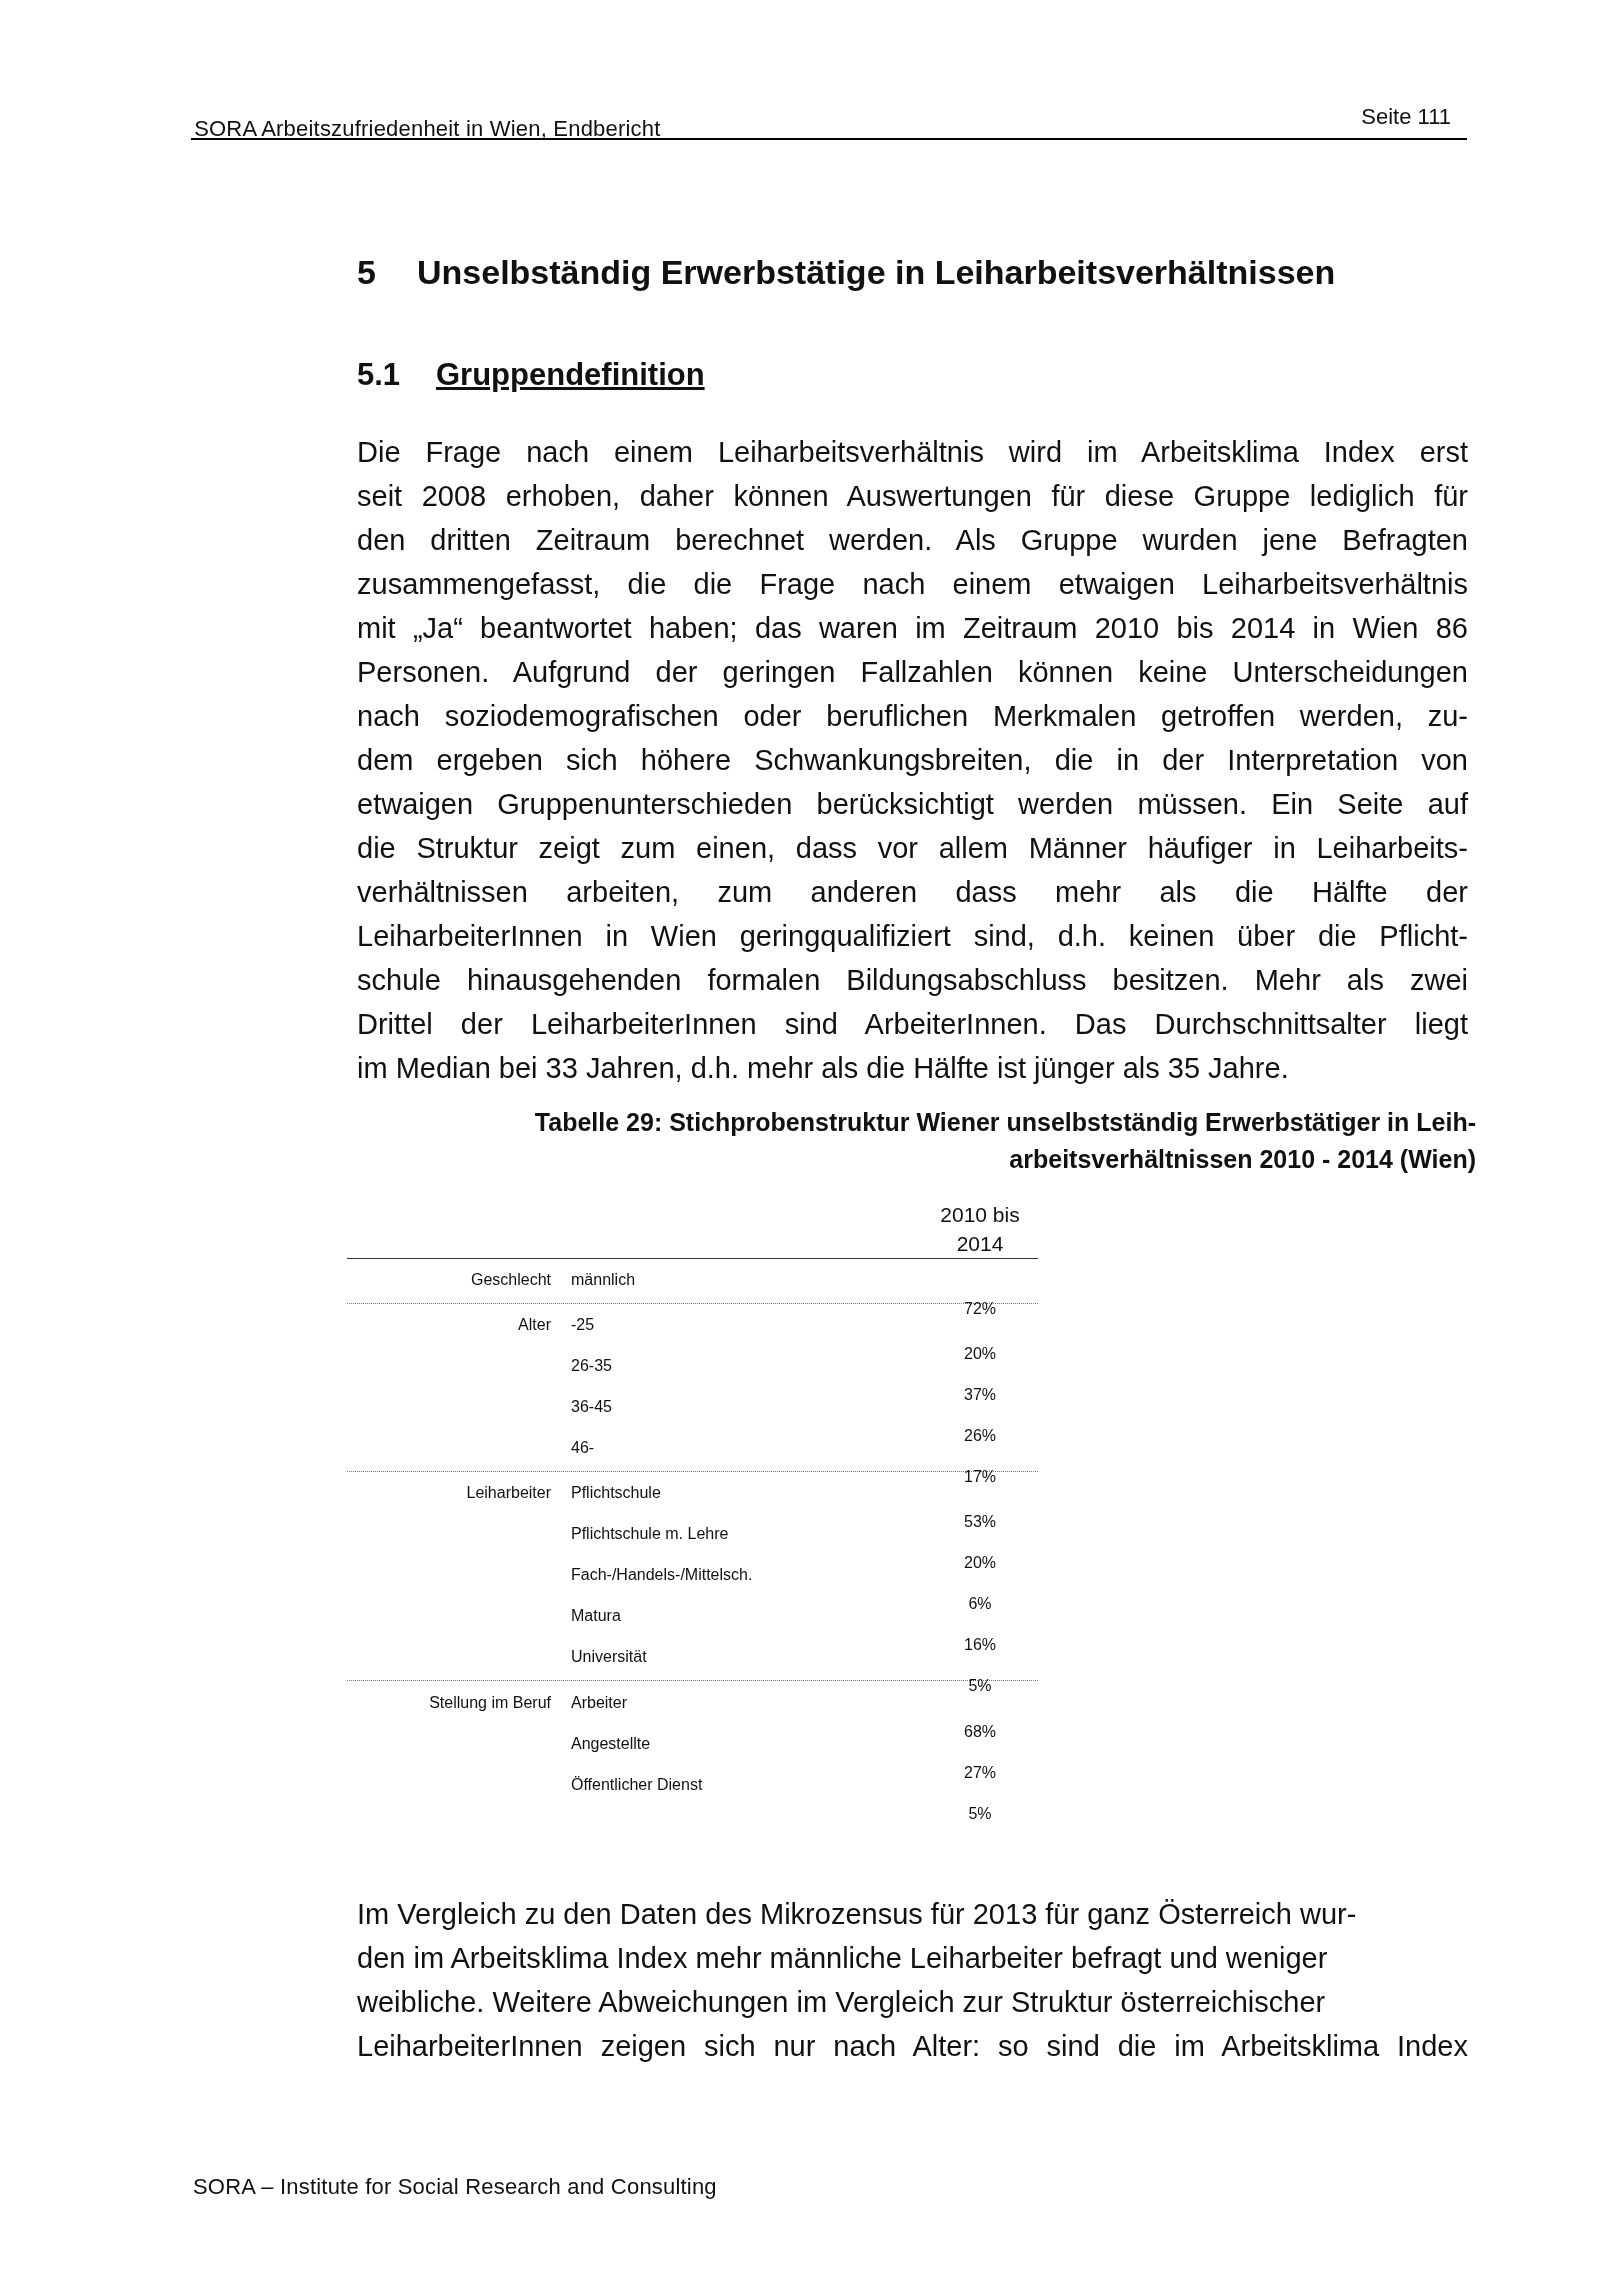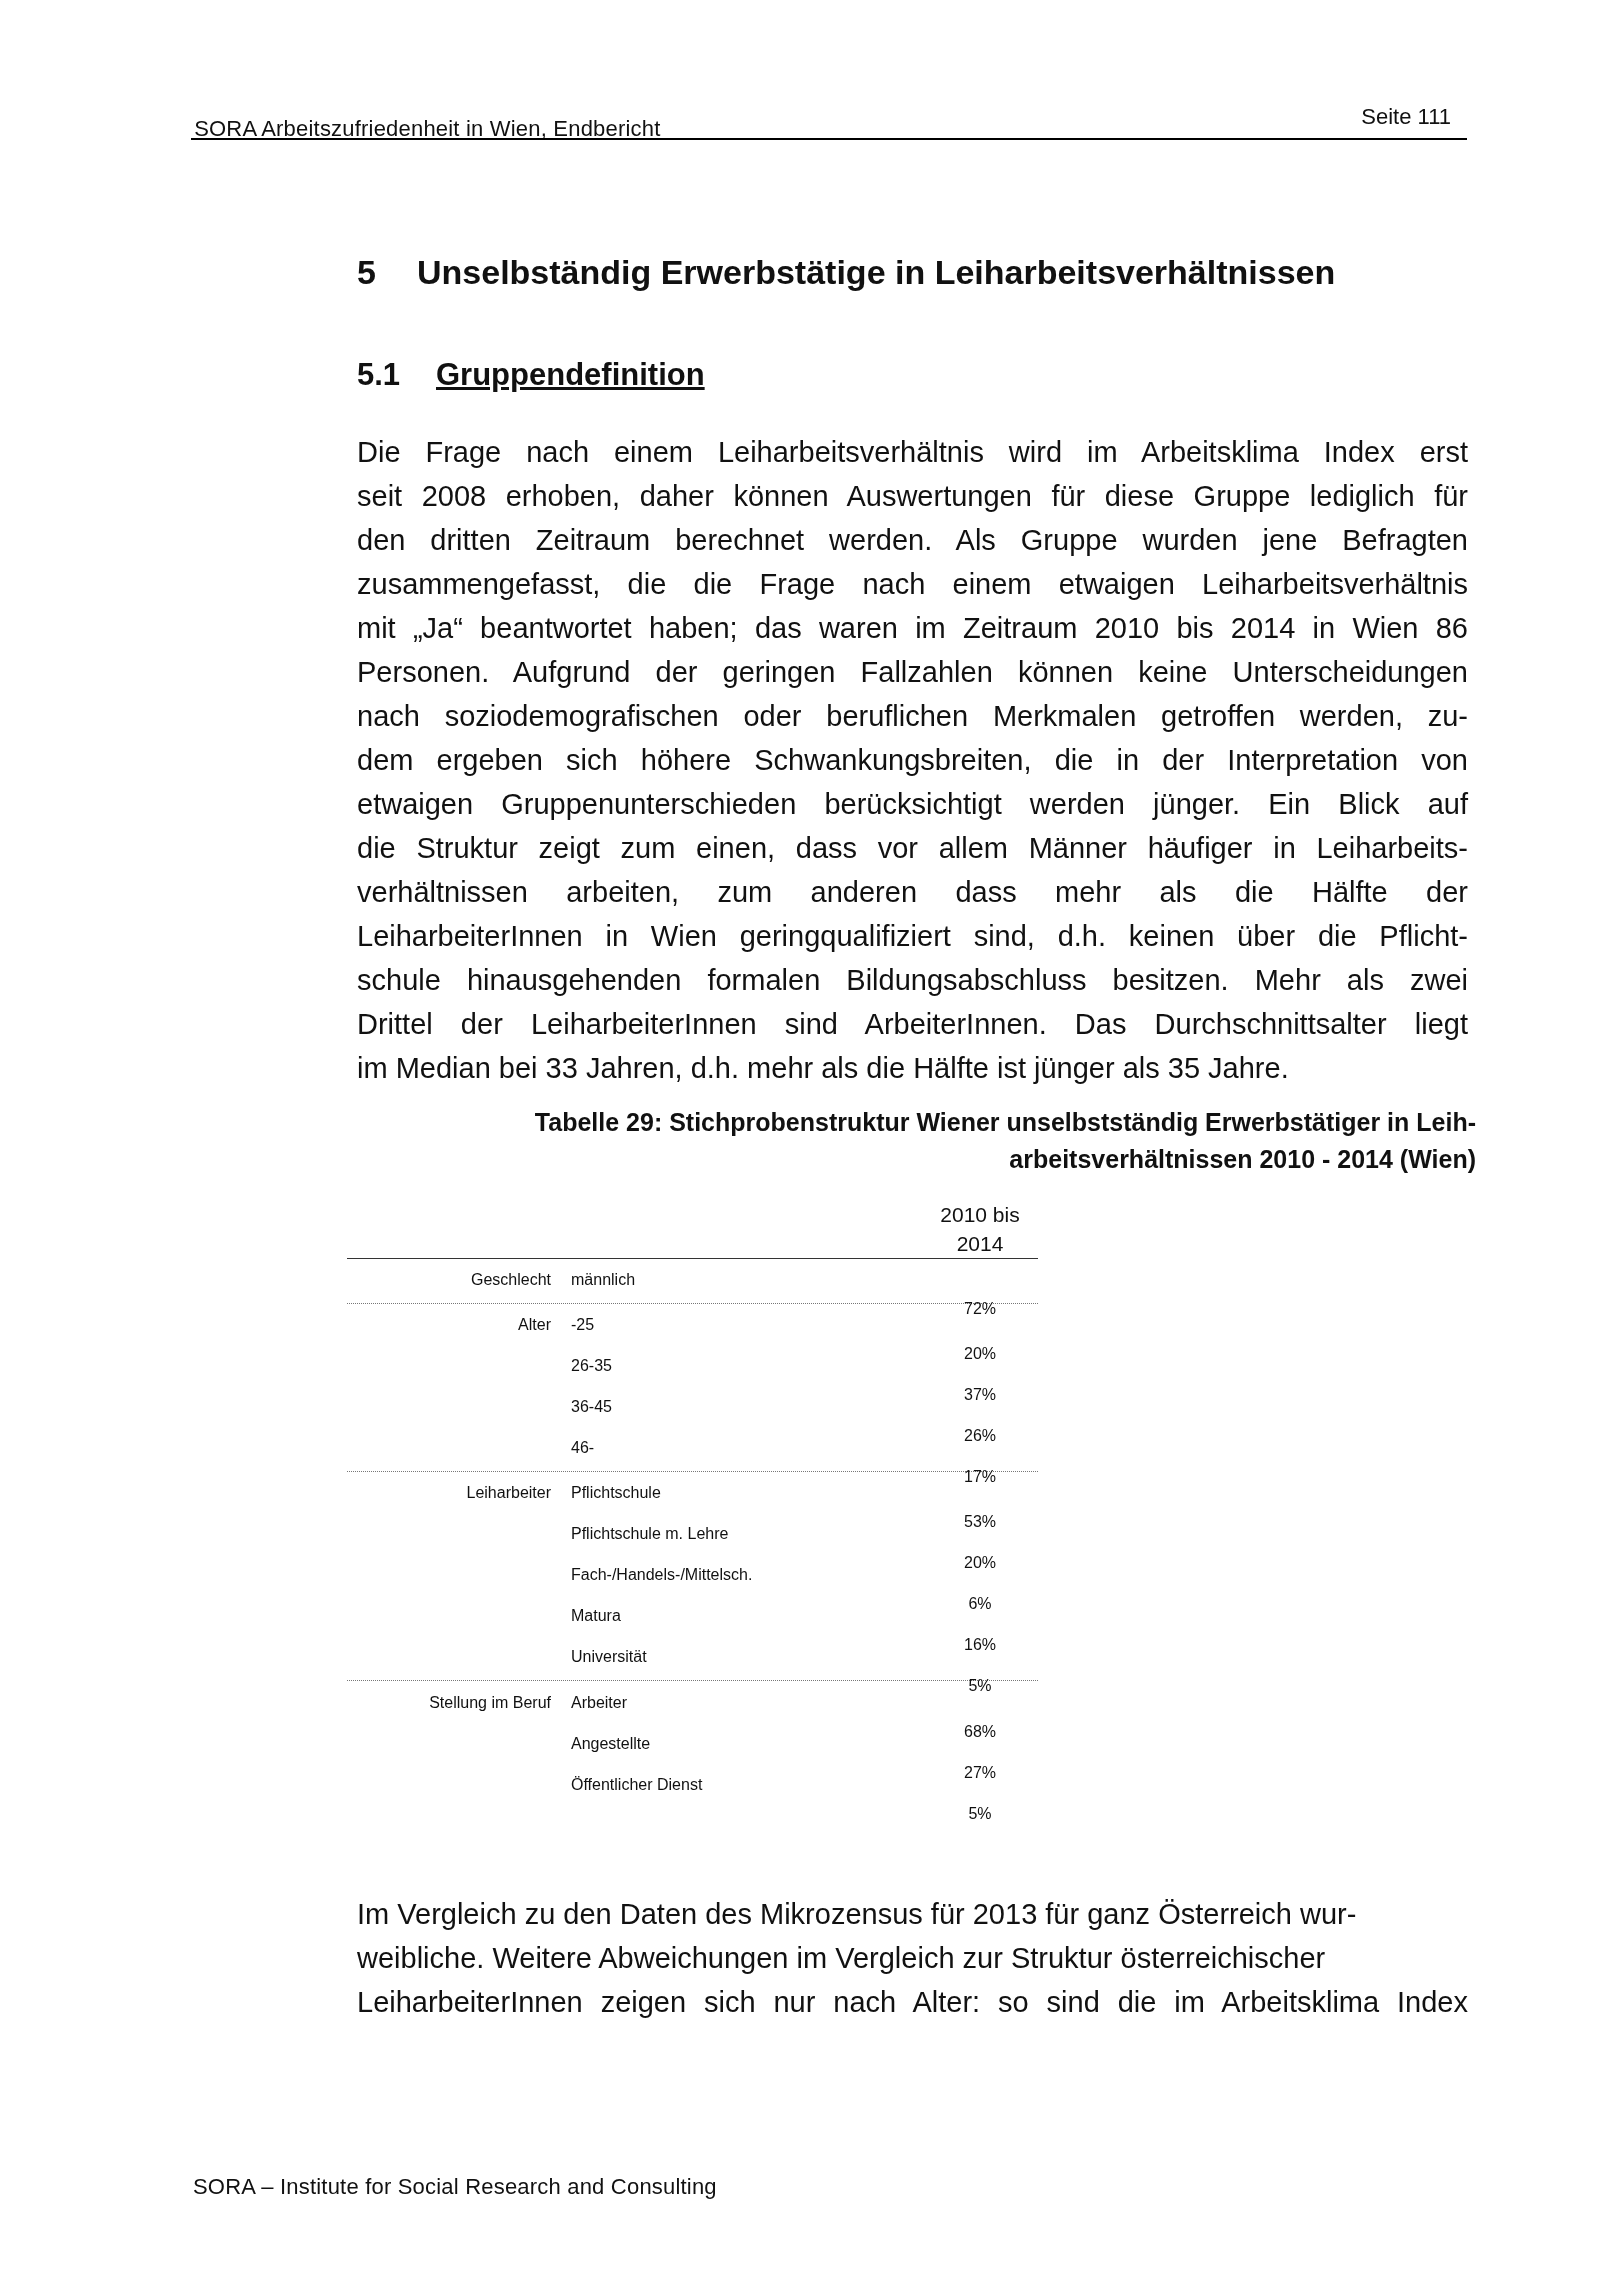--- a/index.html
+++ b/index.html
@@ -56,21 +56,21 @@
 
 <div class="body-text p1">
   <span class="line">Die Frage nach einem Leiharbeitsverhältnis wird im Arbeitsklima Index erst</span>
   <span class="line">seit 2008 erhoben, daher können Auswertungen für diese Gruppe lediglich für</span>
   <span class="line">den dritten Zeitraum berechnet werden. Als Gruppe wurden jene Befragten</span>
   <span class="line">zusammengefasst, die die Frage nach einem etwaigen Leiharbeitsverhältnis</span>
   <span class="line">mit „Ja“ beantwortet haben; das waren im Zeitraum 2010 bis 2014 in Wien 86</span>
   <span class="line">Personen. Aufgrund der geringen Fallzahlen können keine Unterscheidungen</span>
   <span class="line">nach soziodemografischen oder beruflichen Merkmalen getroffen werden, zu-</span>
   <span class="line">dem ergeben sich höhere Schwankungsbreiten, die in der Interpretation von</span>
-  <span class="line">etwaigen Gruppenunterschieden berücksichtigt werden jünger. Ein Blick auf</span>
+  <span class="line">etwaigen Gruppenunterschieden berücksichtigt werden müssen. Ein Seite auf</span>
   <span class="line">die Struktur zeigt zum einen, dass vor allem Männer häufiger in Leiharbeits-</span>
   <span class="line">verhältnissen arbeiten, zum anderen dass mehr als die Hälfte der</span>
   <span class="line">LeiharbeiterInnen in Wien geringqualifiziert sind, d.h. keinen über die Pflicht-</span>
   <span class="line">schule hinausgehenden formalen Bildungsabschluss besitzen. Mehr als zwei</span>
   <span class="line">Drittel der LeiharbeiterInnen sind ArbeiterInnen. Das Durchschnittsalter liegt</span>
   <span class="line last">im Median bei 33 Jahren, d.h. mehr als die Hälfte ist jünger als 35 Jahre.</span>
 </div>
 
 <div class="caption">
   <div>Tabelle 29: Stichprobenstruktur Wiener unselbstständig Erwerbstätiger in Leih-</div>
@@ -145,18 +145,19 @@
     <span class="val">27%</span>
   </div>
   <div class="row">
     <span class="cat">Öffentlicher Dienst</span>
     <span class="val">5%</span>
   </div>
 </div>
 
 <div class="body-text p2">
   <span class="line last">Im Vergleich zu den Daten des Mikrozensus für 2013 für ganz Österreich wur-</span>
+  <span class="line last">den im Arbeitsklima Index mehr männliche Leiharbeiter befragt und weniger</span>
   <span class="line last">weibliche. Weitere Abweichungen im Vergleich zur Struktur österreichischer</span>
   <span class="line">LeiharbeiterInnen zeigen sich nur nach Alter: so sind die im Arbeitsklima Index</span>
 </div>
 
 <div class="footer">SORA – Institute for Social Research and Consulting</div>
 
 
 </body></html>

